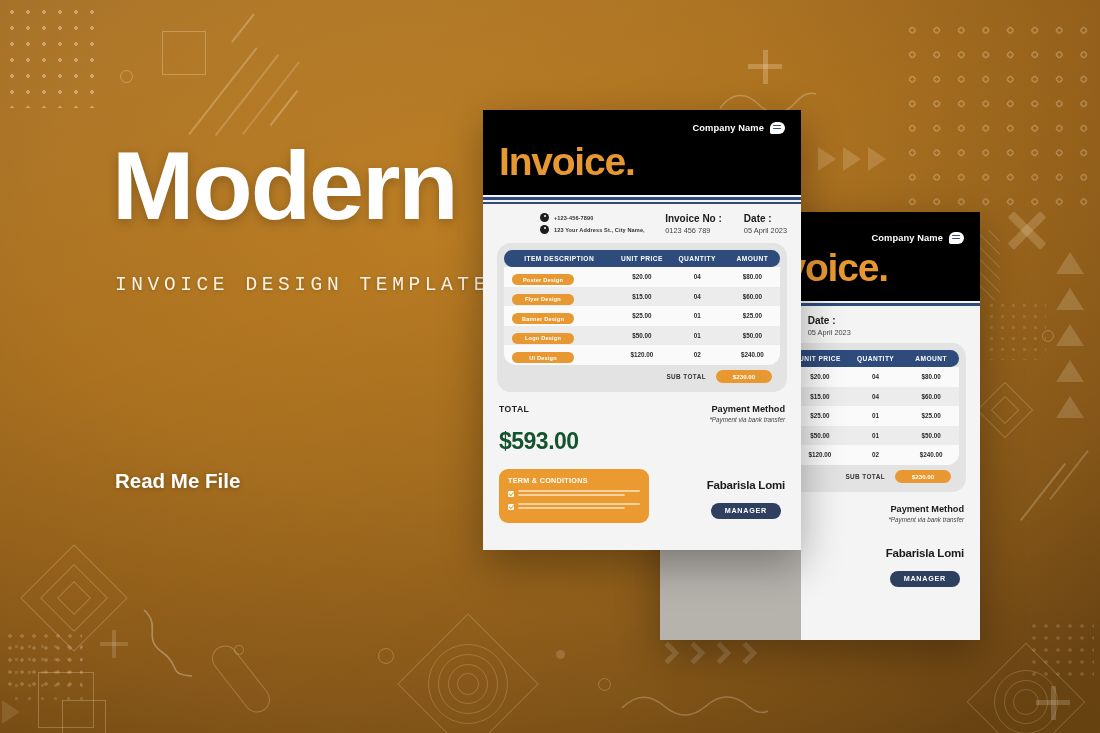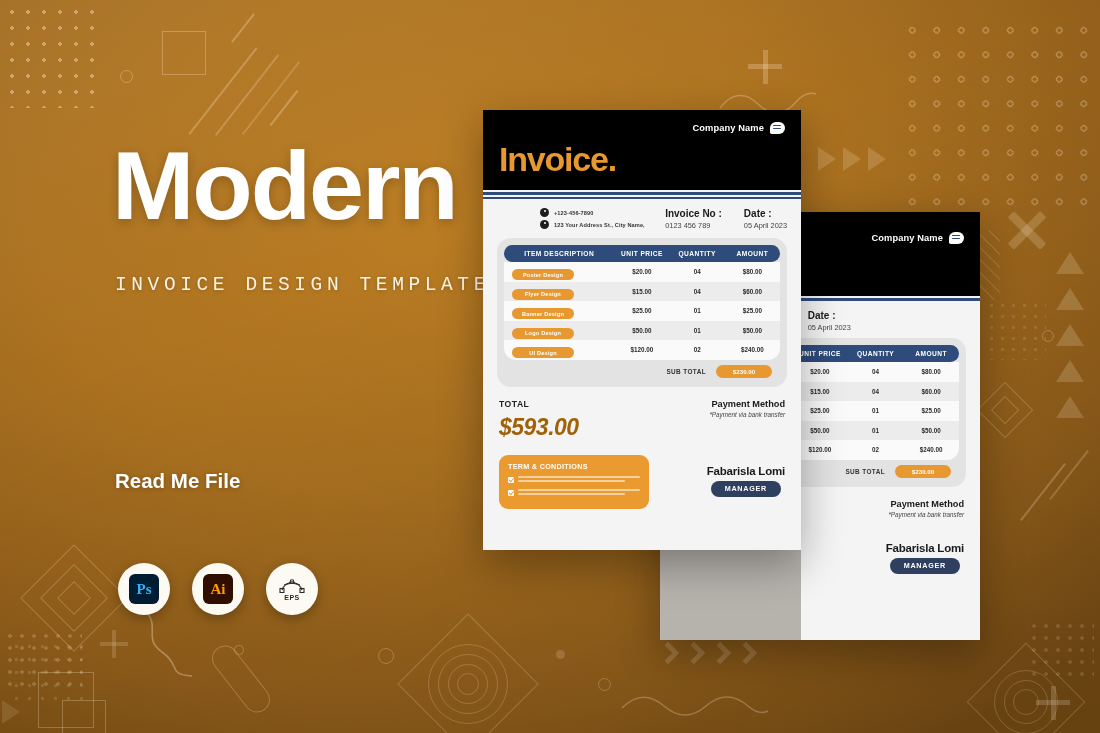--- a/index.html
+++ b/index.html
@@ -89,21 +89,21 @@
 
   .ihead{ background:#000000; position:relative; }
   .ihead-rule{ height:3px; background:#2e4b7c; margin-top:2px; }
   .ihead-rule2{ height:2px; background:#2e4b7c; }
 
   .co-row{ display:flex; align-items:center; justify-content:flex-end; gap:6px; }
   .co-name{ color:#fff; font-size:9.3px; font-weight:700; letter-spacing:.1px; }
   .bubble{ width:15px;height:12px;background:#fff;border-radius:7px 7px 7px 2px; position:relative; }
   .bubble:after{ content:""; position:absolute; left:3px; top:3px; width:8px;height:1.3px;background:#2e4b7c;
                  box-shadow:0 3px 0 #2e4b7c; border-radius:1px; }
-  .inv-word{ color:#e89830; font-size:34px; font-weight:700; letter-spacing:-1.2px; text-align:left; line-height:1; }
+  .inv-word{ color:#e89830; font-size:39px; font-weight:700; letter-spacing:-1.2px; text-align:center; line-height:1; }
   .inv-to-lbl{ color:#dfe6f2; font-size:10.5px; font-weight:600; }
   .inv-to-name{ color:#fff; font-size:16.5px; font-weight:700; letter-spacing:-.2px; }
 
   .meta{ display:flex; padding:9px 14px 6px;margin-left:43px; }
   .contact{ flex:1; }
   .c-line{ display:flex; align-items:center; gap:5px; margin-bottom:3px; }
   .c-ico{ width:9px;height:9px;border-radius:50%;background:#1d1d1d; flex:none; position:relative;}
   .c-ico:after{content:"";position:absolute;left:3.5px;top:2px;width:2px;height:2px;background:#fff;border-radius:50%;}
   .c-txt{ font-size:5.6px; color:#333; font-weight:600; letter-spacing:.1px; }
   .numdate{ display:flex; gap:22px; }
@@ -120,36 +120,36 @@
   .c-up,.c-qty,.c-amt{ width:20%; text-align:center; font-size:6.3px; color:#2a2a2a; font-weight:600; }
   .pill{ display:inline-block; background:#e89830; color:#fff; font-size:5.6px; font-weight:700;
          padding:2.5px 0; border-radius:9px; width:62px; text-align:center; letter-spacing:.2px; }
   .subtot{ display:flex; align-items:center; justify-content:flex-end; gap:10px; padding:5px 8px 2px; }
   .subtot-l{ font-size:6.4px; font-weight:700; color:#333; letter-spacing:.4px; }
   .subtot-v{ background:#e89830; color:#fff; font-size:6.2px; font-weight:700; border-radius:8px;
              padding:3px 0; width:56px; text-align:center; }
 
   .totrow{ display:flex; justify-content:space-between; align-items:flex-start; padding:12px 16px 0; }
   .tot-l{ font-size:8.6px; font-weight:700; color:#222; letter-spacing:.5px; }
-  .tot-v{ font-size:23px; font-weight:700; color:#a16207; letter-spacing:-.5px; margin-top:5px;font-style:italic; }
+  .tot-v{ font-size:23px; font-weight:700; color:#14532d; letter-spacing:-.5px; margin-top:14px; }
   .pay-t{ font-size:9.2px; font-weight:700; color:#1a1a1a; text-align:right; }
   .pay-s{ font-size:6.3px; font-style:italic; color:#444; text-align:right; margin-top:2px; }
 
   .botrow{ display:flex; justify-content:space-between; align-items:flex-start; padding:14px 16px 0; }
   .terms{ background:#ea9a2e; border-radius:9px; padding:7px 9px; width:150px; }
   .terms-t{ color:#fff; font-size:7.2px; font-weight:700; letter-spacing:.3px; margin-bottom:5px; }
   .tline{ display:flex; gap:4px; margin-bottom:5px; }
   .chk{ width:6px;height:6px;background:#fff;border-radius:1px;flex:none;margin-top:1px;position:relative;}
   .chk:after{content:"";position:absolute;left:1.6px;top:.5px;width:2px;height:3.6px;border:solid #ea9a2e;border-width:0 1.1px 1.1px 0;transform:rotate(42deg);}
   .tbar{ flex:1; }
   .tbar span{ display:block; height:2.2px; background:rgba(255,255,255,.55); border-radius:2px; margin-bottom:2px; }
   .tbar span:nth-child(2){ width:88%; }
   .sig{ text-align:center; padding-top:10px; }
   .sig-n{ font-size:11.5px; font-weight:700; color:#1a1a1a; letter-spacing:-.2px; }
-  .sig-r{ display:inline-block; margin-top:4px; background:#2e3f5f; color:#fff; font-size:7.2px;
+  .sig-r{ display:inline-block; margin-top:12px; background:#2e3f5f; color:#fff; font-size:7.2px;
           font-weight:700; letter-spacing:.7px; padding:3.5px 14px; border-radius:10px; }
 
   .shadow-band{
     position:absolute; left:660px; top:212px; width:141px; height:428px;
     background:rgba(40,25,5,.30);
   }
 </style>
 </head>
 <body>
 
@@ -254,41 +254,20 @@
   <div class="deco dotgrid" style="left:986px;top:300px;width:60px;height:60px;background-size:11px 11px;opacity:.35;"></div>
   <div class="deco dotgrid" style="left:1028px;top:620px;width:66px;height:60px;background-size:12px 12px;opacity:.45;"></div>
 
   <div class="bg-vig"></div>
 
   <div class="title">Modern</div>
   <div class="subtitle">INVOICE DESIGN TEMPLATE</div>
 
   <div class="feat f3">Read Me File</div>
 
-  <div class="badges">
-    <div class="badge">
-      <div class="sq ps">Ps</div>
-    </div>
-    <div class="badge">
-      <div class="sq ai">Ai</div>
-    </div>
-    <div class="badge">
-      <div class="eps">
-        <svg width="26" height="15" viewBox="0 0 26 15">
-          <path d="M3 12 C6 3, 20 3, 23 12" fill="none" stroke="#2a2a2a" stroke-width="1.2"></path>
-          <rect x="1" y="10.5" width="4" height="4" fill="none" stroke="#2a2a2a" stroke-width="1.1"></rect>
-          <rect x="21" y="10.5" width="4" height="4" fill="none" stroke="#2a2a2a" stroke-width="1.1"></rect>
-          <circle cx="13" cy="3.6" r="1.8" fill="none" stroke="#2a2a2a" stroke-width="1.1"></circle>
-          <line x1="13" y1="3.6" x2="5" y2="7" stroke="#2a2a2a" stroke-width="1"></line>
-          <line x1="13" y1="3.6" x2="21" y2="7" stroke="#2a2a2a" stroke-width="1"></line>
-        </svg>
-        <div class="eps-t">EPS</div>
-      </div>
-    </div>
-  </div>
 
   <div class="sheet sheet-back">
     <div class="ihead" style="padding:20px 16px 14px;">
       <div class="co-row">
         <div class="co-name">Company Name</div>
         <div class="bubble"></div>
       </div>
       <div class="inv-word" style="margin-top:4px;">Invoice.</div>
     </div>
     <div class="ihead-rule"></div>

